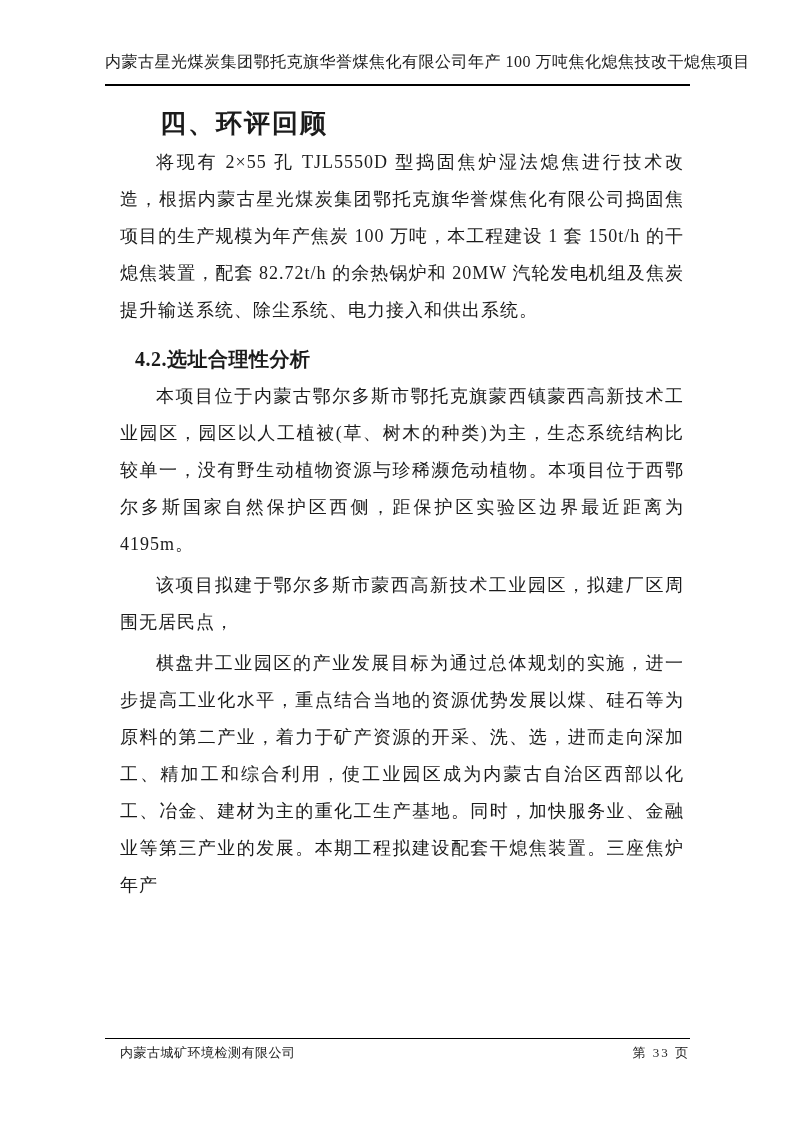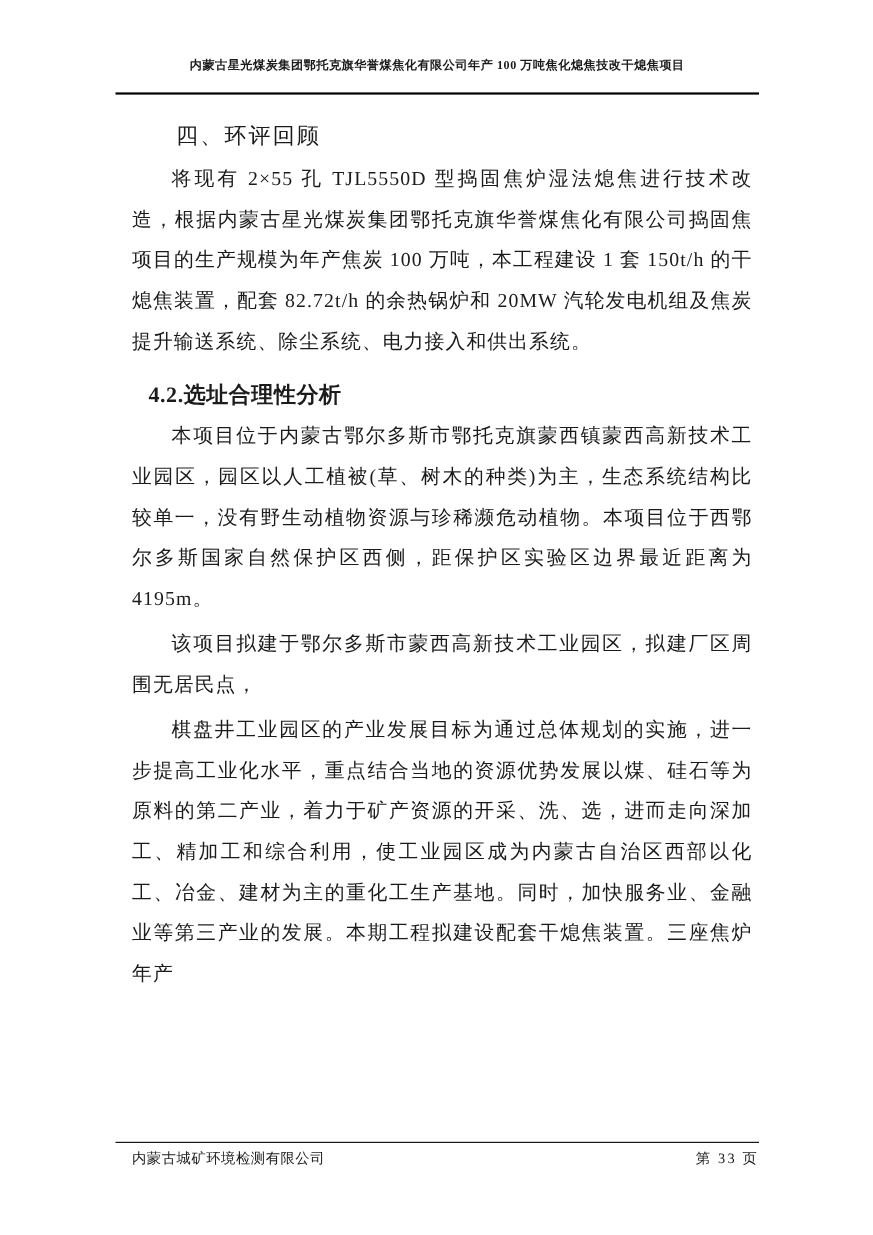--- a/index.html
+++ b/index.html
@@ -15,44 +15,44 @@
     overflow: hidden;
     font-family: "Liberation Serif", "DejaVu Serif", serif;
     color: #1b1b1b;
   }
   .doc-header {
     position: absolute;
     top: 52px;
     left: 105px;
     right: 104px;
     text-align: center;
-    font-size: 11px;
-    font-weight: 700;
+    font-size: 16px;
+    font-weight: 400;
     letter-spacing: 0.5px;
     white-space: nowrap;
   }
   .header-rule {
     position: absolute;
     top: 84px;
     left: 105px;
     right: 104px;
     height: 0;
     border-top: 2px solid #000000;
   }
   .content {
     position: absolute;
     top: 106px;
     left: 120px;
     right: 110px;
   }
   .doc-title {
     margin: 2px 0 0 40px;
-    font-size: 20px;
+    font-size: 26px;
     line-height: 32px;
-    font-weight: 400;
+    font-weight: 700;
     letter-spacing: 2px;
   }
   .section-heading {
     margin: 15px 0 0 15px;
     font-size: 20px;
     line-height: 30px;
     font-weight: 700;
     letter-spacing: 0.5px;
   }
   .body-para {

